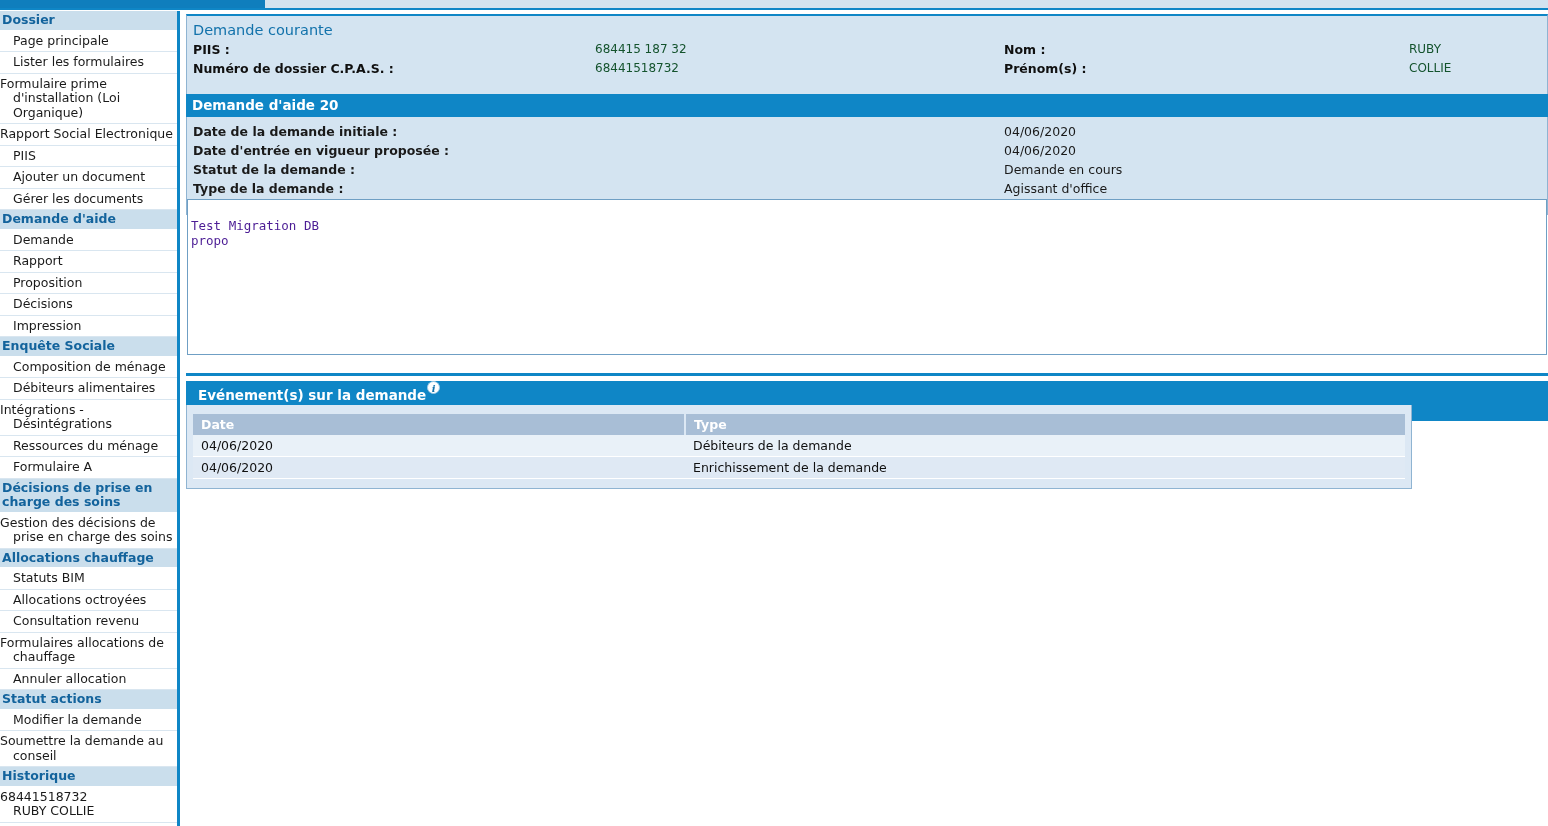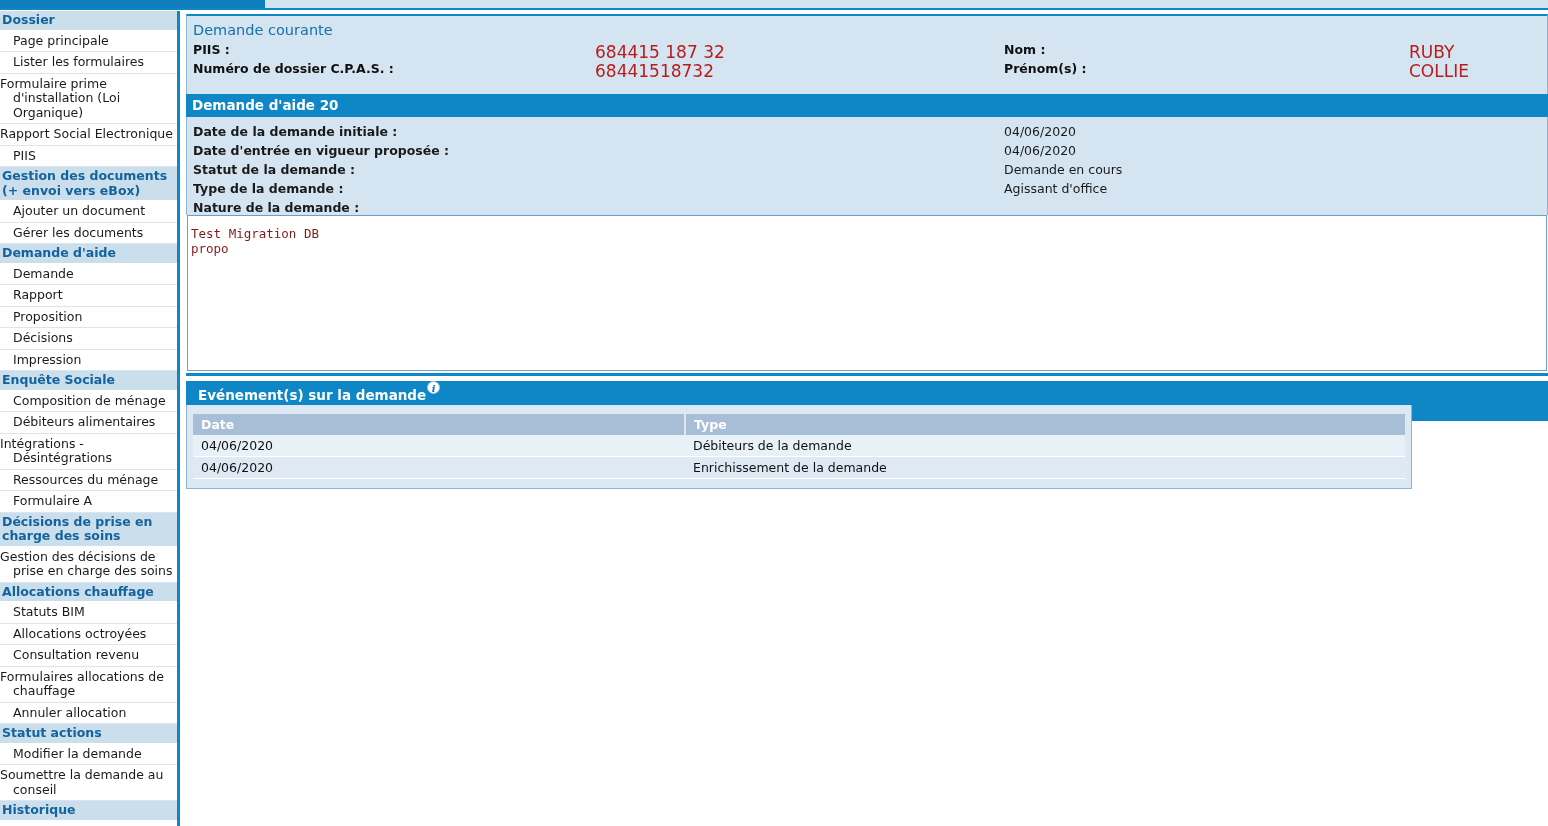--- a/index.html
+++ b/index.html
@@ -58,21 +58,21 @@
     border-right: 1px solid #8fb4d2;
     border-top: 2px solid #0f86c6;
   }
   #current-request .card-title {
     color: #1272ab; font-weight: normal; font-size: 14.5px;
     padding: 6px 0 4px 6px;
   }
   .kv-grid { position: relative; }
   .kv-row { position: relative; height: 19px; }
   .kv-label { position: absolute; font-weight: bold; font-size: 12.5px; color: #101010; }
-  .kv-value { position: absolute; font-size: 17px; color: #b91c1c; }
+  .kv-value { position: absolute; font-size: 12px; color: #14532d; }
 
   
   .banner {
     background: #0f86c6;
     color: #ffffff;
     font-weight: bold;
     font-size: 13.5px;
     padding: 3px 0 4px 6px;
     height: 23px;
     line-height: 16px;
@@ -87,29 +87,29 @@
     border-left: 1px solid #8fb4d2;
     border-right: 1px solid #8fb4d2;
   }
   #request-detail .dl { position: relative; padding-top: 7px; }
   #request-detail .dl-row { position: relative; height: 19px; }
   #request-detail .dl-label { position: absolute; left: 6px; font-weight: bold; font-size: 12.5px; }
   #request-detail .dl-value { position: absolute; left: 817px; font-size: 12.5px; }
 
   
   #nature-box {
-    position: absolute; left: 187px; top: 215px;
+    position: absolute; left: 187px; top: 199px;
     width: 1360px; height: 156px;
     background: #ffffff;
     border: 1px solid #6f9fc4;
     overflow: hidden;
     font-size: 12.5px;
     line-height: 15px;
-    color: #7f1d1d;
-    padding: 10px 3px;
+    color: #4c1d95;
+    padding: 18px 3px;
     white-space: pre-line;
     resize: none;
   }
   #nature-rule { position: absolute; left: 186px; top: 373px; width: 1362px; height: 3px; background: #0f86c6; }
 
   
   #events-banner {
     position: absolute; left: 186px; top: 381px; width: 1362px;
     height: 40px;
     display: flex; align-items: flex-start;
@@ -175,21 +175,20 @@
   <div class="rule"></div>
 </div>
 
 <div id="sidebar">
     <div class="nav-section">Dossier</div>
     <div class="nav-item">Page principale</div>
     <div class="nav-item">Lister les formulaires</div>
     <div class="nav-item wrap">Formulaire prime d'installation (Loi Organique)</div>
     <div class="nav-item wrap">Rapport Social Electronique</div>
     <div class="nav-item">PIIS</div>
-    <div class="nav-section">Gestion des documents (+ envoi vers eBox)</div>
     <div class="nav-item">Ajouter un document</div>
     <div class="nav-item">Gérer les documents</div>
     <div class="nav-section">Demande d'aide</div>
     <div class="nav-item">Demande</div>
     <div class="nav-item">Rapport</div>
     <div class="nav-item">Proposition</div>
     <div class="nav-item">Décisions</div>
     <div class="nav-item">Impression</div>
     <div class="nav-section">Enquête Sociale</div>
     <div class="nav-item">Composition de ménage</div>

